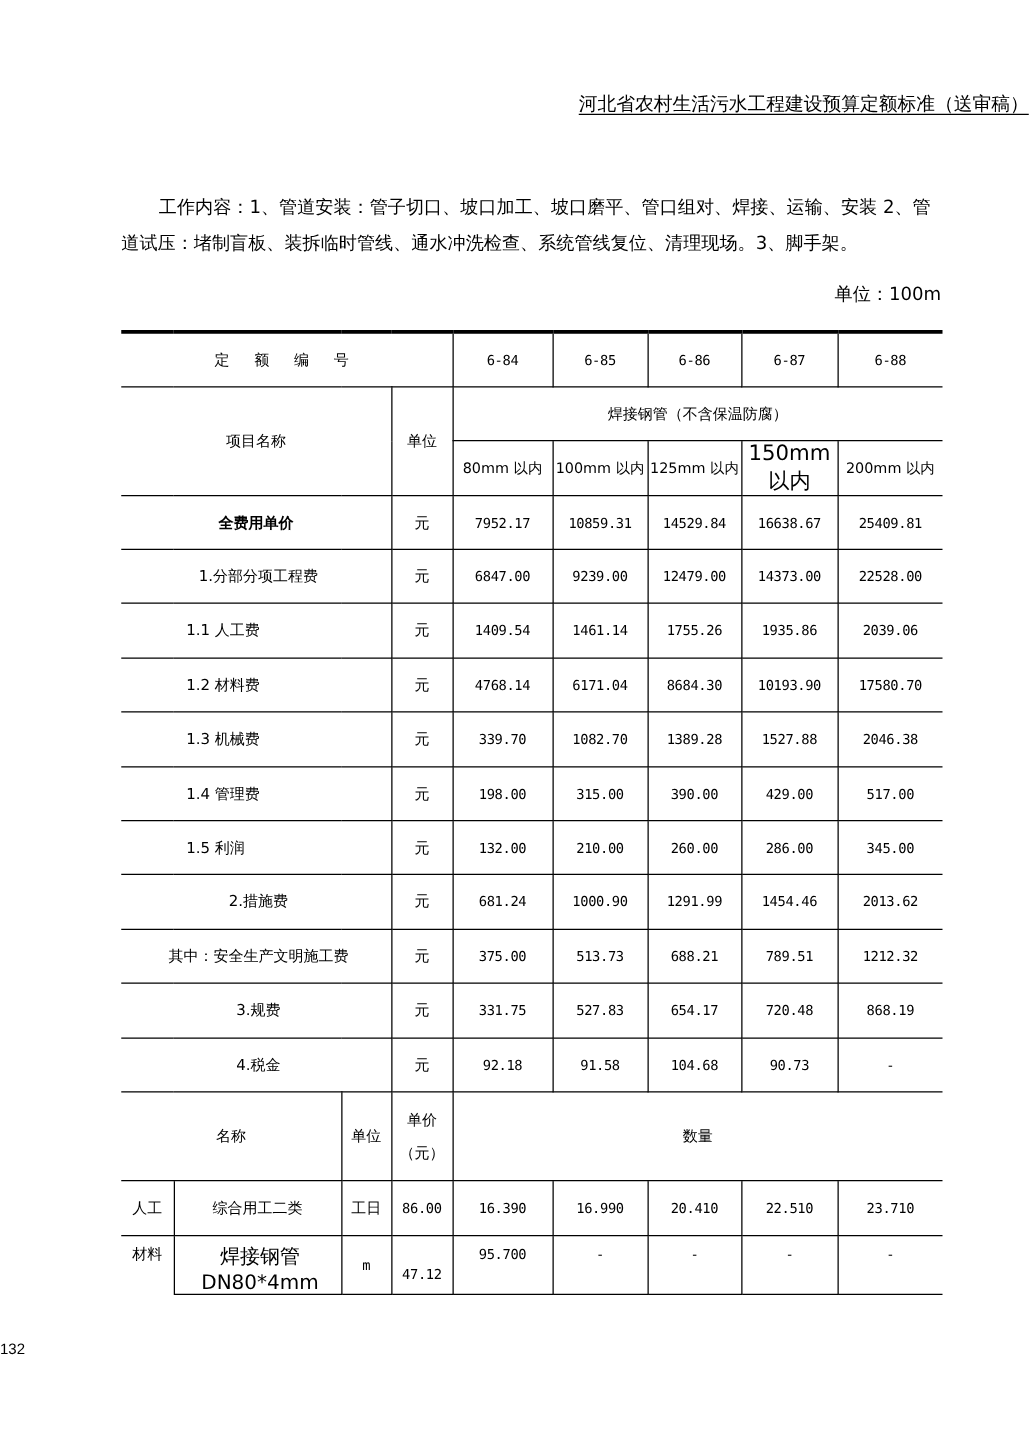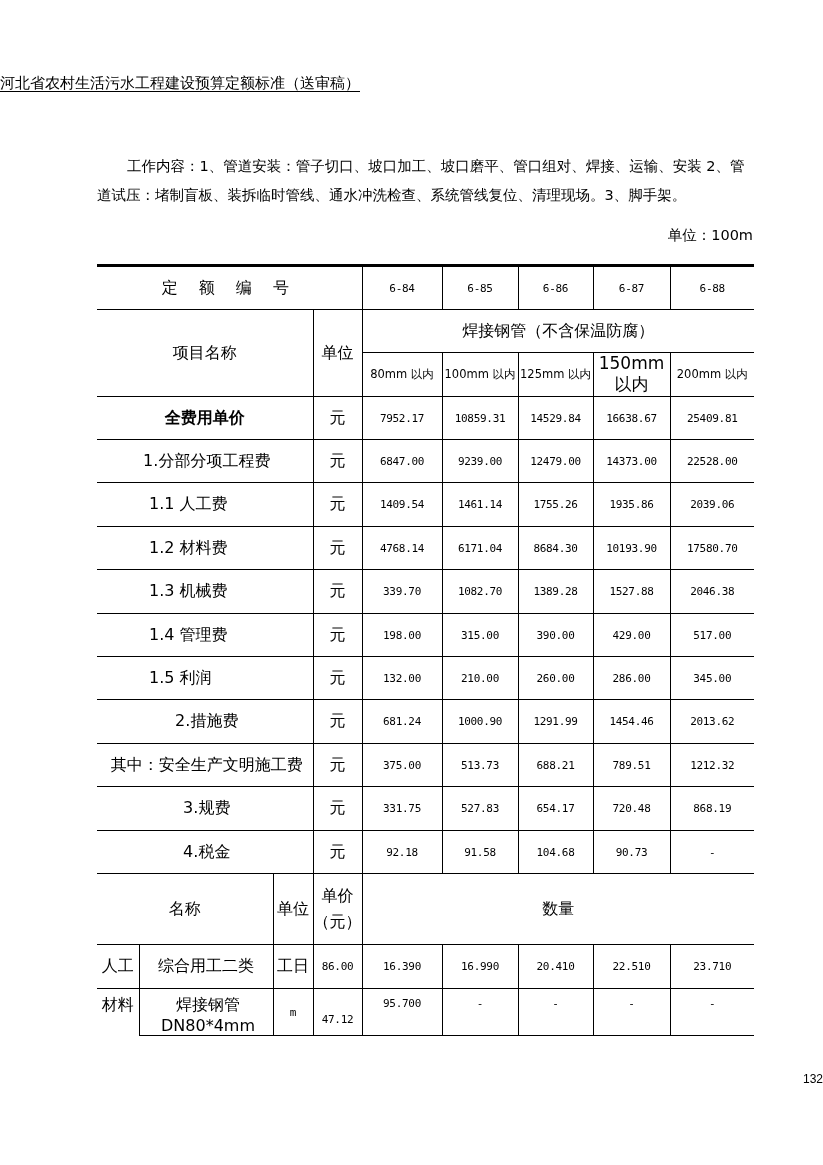--- a/index.html
+++ b/index.html
@@ -1,36 +1,36 @@
 <!DOCTYPE html>
 <html><head>
 <meta charset="utf-8">
 <style>
   html, body { margin: 0; padding: 0; background: #ffffff; }
   body { width: 823px; height: 1165px; position: relative; overflow: hidden;
          font-family: "DejaVu Sans", sans-serif; color: #000; }
-  .title { position: absolute; left: 0; width: 823px; top: 74px; text-align: left;
+  .title { position: absolute; left: 0; width: 823px; top: 74px; text-align: right;
            font-size: 15px; }
   .title span { text-decoration: underline; text-underline-offset: 3px; }
   .work { position: absolute; left: 97px; width: 660px; top: 152px; font-size: 14.5px; line-height: 29px;
           text-indent: 30px; }
   .unit { position: absolute; right: 70px; top: 226px; font-size: 14.5px; }
   table.q { position: absolute; left: 97px; top: 264px; width: 657px; border-collapse: collapse;
             table-layout: fixed; font-size: 12px; }
   table.q td { border: 1px solid #000; text-align: center; vertical-align: middle; padding: 0; }
   table.q tr td:first-child { border-left: none; }
   table.q tr td:last-child { border-right: none; }
   table.q tr:first-child td { border-top: 3px solid #000; }
   .num { font-family: "DejaVu Sans Mono", monospace; font-size: 11px; letter-spacing: -0.3px; }
-  .cn { font-size: 16px; }
+  .cn { font-size: 12px; }
   .left { text-align: center; padding-left: 4px !important; }
   .indent { text-align: left !important; padding-left: 52px !important; }
   .bold { font-weight: bold; margin-top: 48px; }
   .spaced { letter-spacing: 8px; }
-  .pageno { position: absolute; left: 0; width: 823px; top: 1072px; text-align: right;
+  .pageno { position: absolute; left: 0; width: 823px; top: 1072px; text-align: left;
             font-family: "Liberation Sans", sans-serif; font-size: 12px; }
   .nobb { border-bottom: none !important; }
 </style>
 </head>
 <body>
 
 <div class="title"><span>河北省农村生活污水工程建设预算定额标准（送审稿）</span></div>
 
 <div class="work">工作内容：1、管道安装：管子切口、坡口加工、坡口磨平、管口组对、焊接、运输、安装 2、管道试压：堵制盲板、装拆临时管线、通水冲洗检查、系统管线复位、清理现场。3、脚手架。</div>
 

